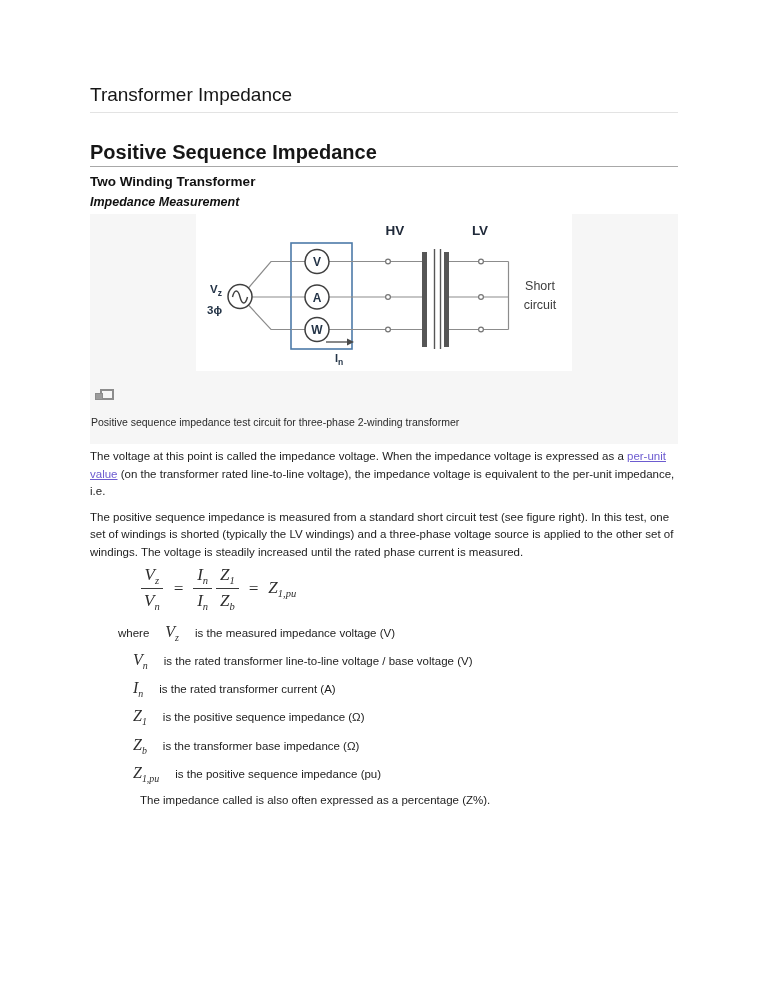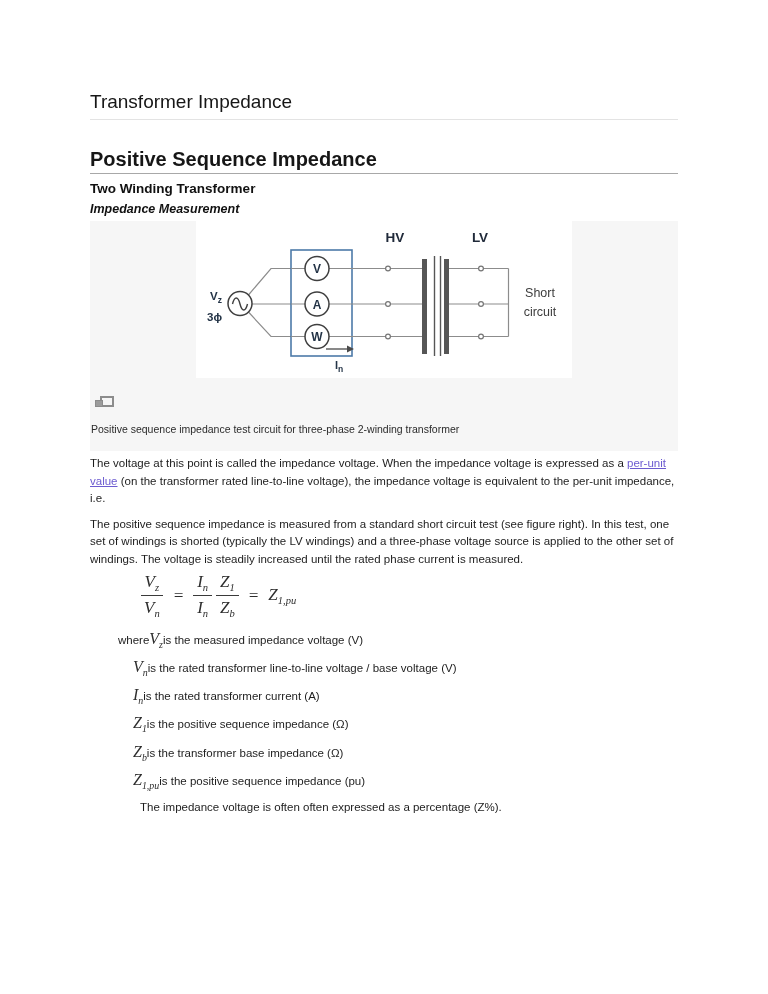--- a/index.html
+++ b/index.html
@@ -1,21 +1,21 @@
 <!DOCTYPE html>
 <html><head>
 <meta charset="utf-8">
 <style>
   html,body { margin:0; padding:0; }
   body {
     width:768px; height:994px; background:#ffffff;
     font-family:"Liberation Sans","DejaVu Sans",sans-serif;
     color:#1f1f1f; position:relative; overflow:hidden;
   }
-  .content { position:absolute; left:90px; top:7px; width:588px; padding-top:84px; }
+  .content { position:absolute; left:90px; top:0; width:588px; padding-top:84px; }
 
   h1.page-title {
     margin:0; font-size:19px; font-weight:400; color:#161616;
     line-height:22px; padding-bottom:6px; border-bottom:1px solid #e3e3e3;
   }
   h2.section-heading {
     margin:30px 0 0 0; font-size:20px; font-weight:700; color:#161616;
     line-height:19px; padding-bottom:4px; border-bottom:1px solid #a8a8a8;
   }
   p.body-text { margin:11px 0 0 0; font-size:11.5px; line-height:17.5px; color:#1d1d1d; }
@@ -40,21 +40,21 @@
     font-size:17px; color:#2e2e2e;
   }
   .frac { display:inline-flex; flex-direction:column; align-items:center; }
   .frac .fnum { padding:0 4px 2px 4px; border-bottom:1px solid #3a3a3a; }
   .frac .fden { padding:2px 4px 0 4px; }
   .frac-pair { display:inline-flex; gap:4px; }
   .formula sub, .mvar sub, .rhs sub { font-size:0.62em; font-style:italic; }
   .rhs { display:inline-block; }
 
   
-  .def-row { display:flex; align-items:baseline; gap:0; margin:0 0 8px 43px; }
+  .def-row { display:flex; align-items:baseline; gap:16px; margin:0 0 8px 43px; }
   .def-row.first { margin-left:28px; margin-top:10px; }
   .def-prefix { font-size:11.5px; color:#1d1d1d; }
   .mvar { font-family:"Liberation Serif","DejaVu Serif",serif; font-style:italic; font-size:16px; color:#2e2e2e; }
   .def-text { font-size:11.5px; color:#1d1d1d; }
   .closing-note { margin:4px 0 0 50px; font-size:11.5px; line-height:17px; color:#1d1d1d; }
 
   svg text { font-family:"Liberation Sans","DejaVu Sans",sans-serif; }
 </style>
 </head>
 <body>
@@ -195,15 +195,15 @@
   </div>
   <div class="def-row">
     <span class="mvar"><span>Z</span><sub>b</sub></span>
     <span class="def-text">is the transformer base impedance (Ω)</span>
   </div>
   <div class="def-row">
     <span class="mvar"><span>Z</span><sub>1,pu</sub></span>
     <span class="def-text">is the positive sequence impedance (pu)</span>
   </div>
 
-  <p class="closing-note">The impedance voltage is often often expressed as a percentage (Z%).</p>
+  <p class="closing-note">The impedance called is also often expressed as a percentage (Z%).</p>
 
 </div>
 
 </body></html>

